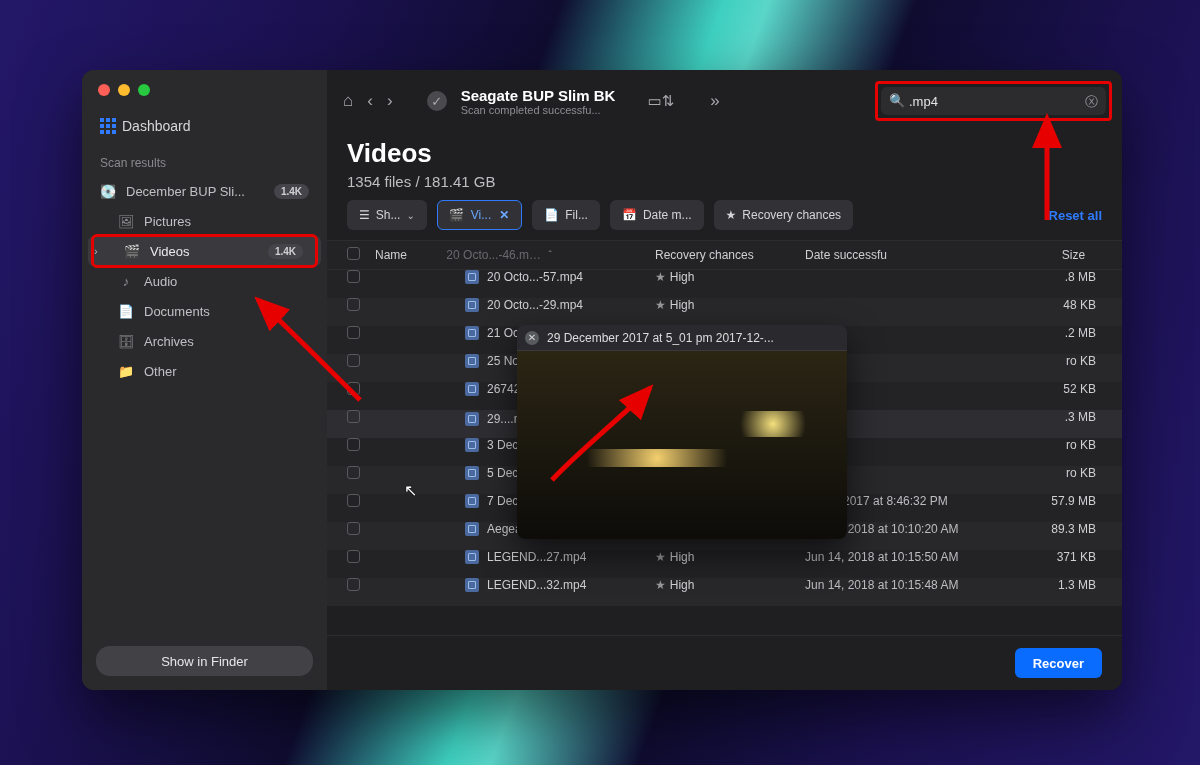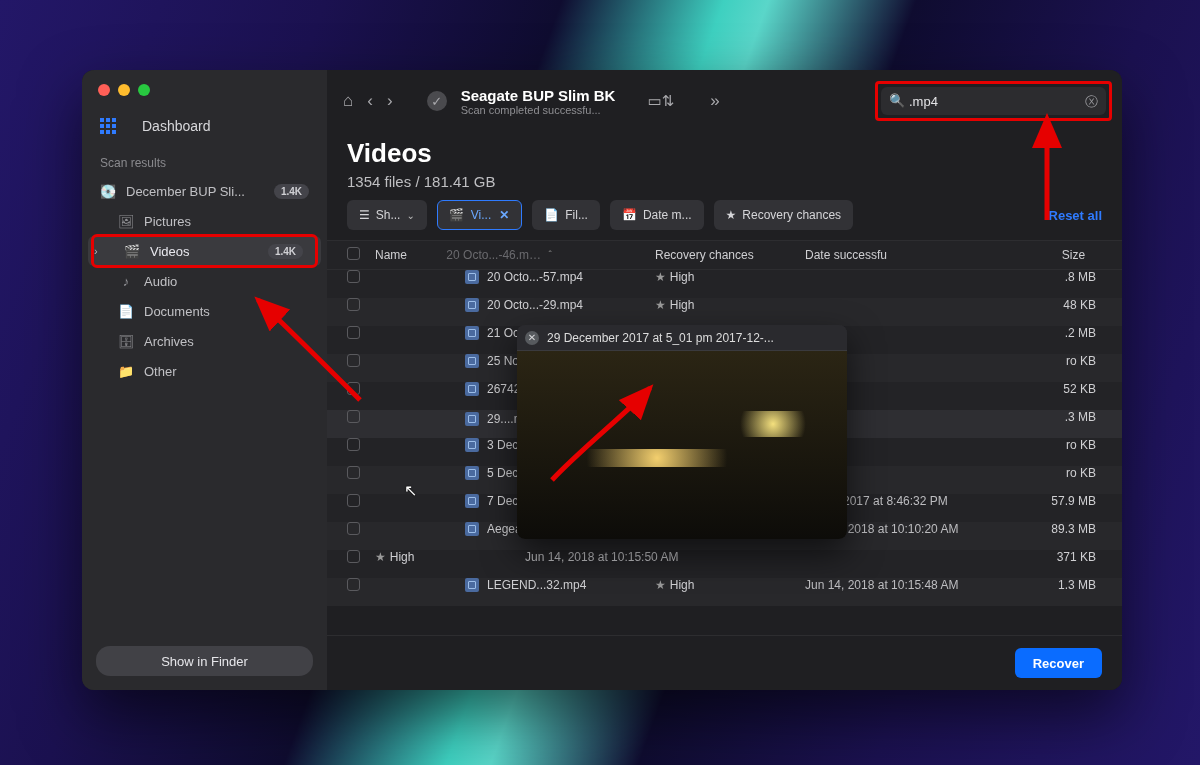--- a/index.html
+++ b/index.html
@@ -11,21 +11,21 @@
   .window {
     position: absolute; left: 82px; top: 70px; width: 1040px; height: 620px;
     background: #1f1f22; border-radius: 12px; box-shadow: 0 25px 60px rgba(0,0,0,.55);
     display: flex; overflow: hidden; color: #c9c9cc; font-size: 13px;
   }
   
   .sidebar { width: 245px; background:#2a2a2d; display:flex; flex-direction:column; padding:0 0 0 0;}
   .traffic { display:flex; gap:8px; padding:14px 0 0 16px; }
   .traffic span{ width:12px; height:12px; border-radius:50%; display:block; }
   .t-red{background:#ff5f57}.t-yel{background:#febc2e}.t-grn{background:#28c840}
-  .dash-row{display:flex;align-items:flex-end;gap:26px;margin:22px 0 0 18px;color:#d7d7da;font-size:14px;font-weight:500}
+  .dash-row{display:flex;align-items:flex-end;gap:6px;margin:22px 0 0 18px;color:#d7d7da;font-size:14px;font-weight:500}
   .dash-row .dicon{width:16px;height:16px;display:grid;grid-template-columns:repeat(3,4px);grid-template-rows:repeat(3,4px);gap:2px}
   .dash-row .dicon b{background:#2f7bff;width:4px;height:4px;display:block}
   .sec-label{color:#8a8a8e;font-size:12px;margin:22px 0 6px 18px}
   .side-item{display:flex;align-items:center;gap:10px;height:30px;padding:0 12px 0 18px;color:#c0c0c4;cursor:pointer;position:relative}
   .side-item .ico{width:16px;text-align:center;color:#939397}
   .side-item .badge{margin-left:auto;margin-right:6px;background:#44444a;color:#d0d0d4;font-size:10px;padding:2px 7px;border-radius:8px;font-weight:600}
   .side-item.active{background:#3a3a3e;border-radius:6px;margin:0 6px;padding-left:12px;color:#e8e8ee}
   .side-item.child{padding-left:36px}
   .side-item .chev{position:absolute;left:6px;color:#b7b7bb;font-size:11px}
   .red-box-side{position:absolute;left:3px;right:3px;top:-2px;bottom:-2px;border:3px solid #e60000;border-radius:6px;pointer-events:none}
@@ -312,20 +312,24 @@
           <span class="col-nm">
             <span class="fic"></span>
             <span>Aegean_Sea.mp4</span>
           </span>
           <span class="col-rc"><span class="star">★</span><span>High</span></span>
           <span class="col-dt">Jun 14, 2018 at 10:10:20 AM</span>
           <span class="col-sz">89.3 MB</span>
         </div>
         <div class="row">
           <span class="col-cb"><span class="cb"></span></span>
+          <span class="col-nm">
+            <span class="fic"></span>
+            <span>LEGEND...27.mp4</span>
+          </span>
           <span class="col-rc"><span class="star">★</span><span>High</span></span>
           <span class="col-dt">Jun 14, 2018 at 10:15:50 AM</span>
           <span class="col-sz">371 KB</span>
         </div>
         <div class="row">
           <span class="col-cb"><span class="cb"></span></span>
           <span class="col-nm">
             <span class="fic"></span>
             <span>LEGEND...32.mp4</span>
           </span>

